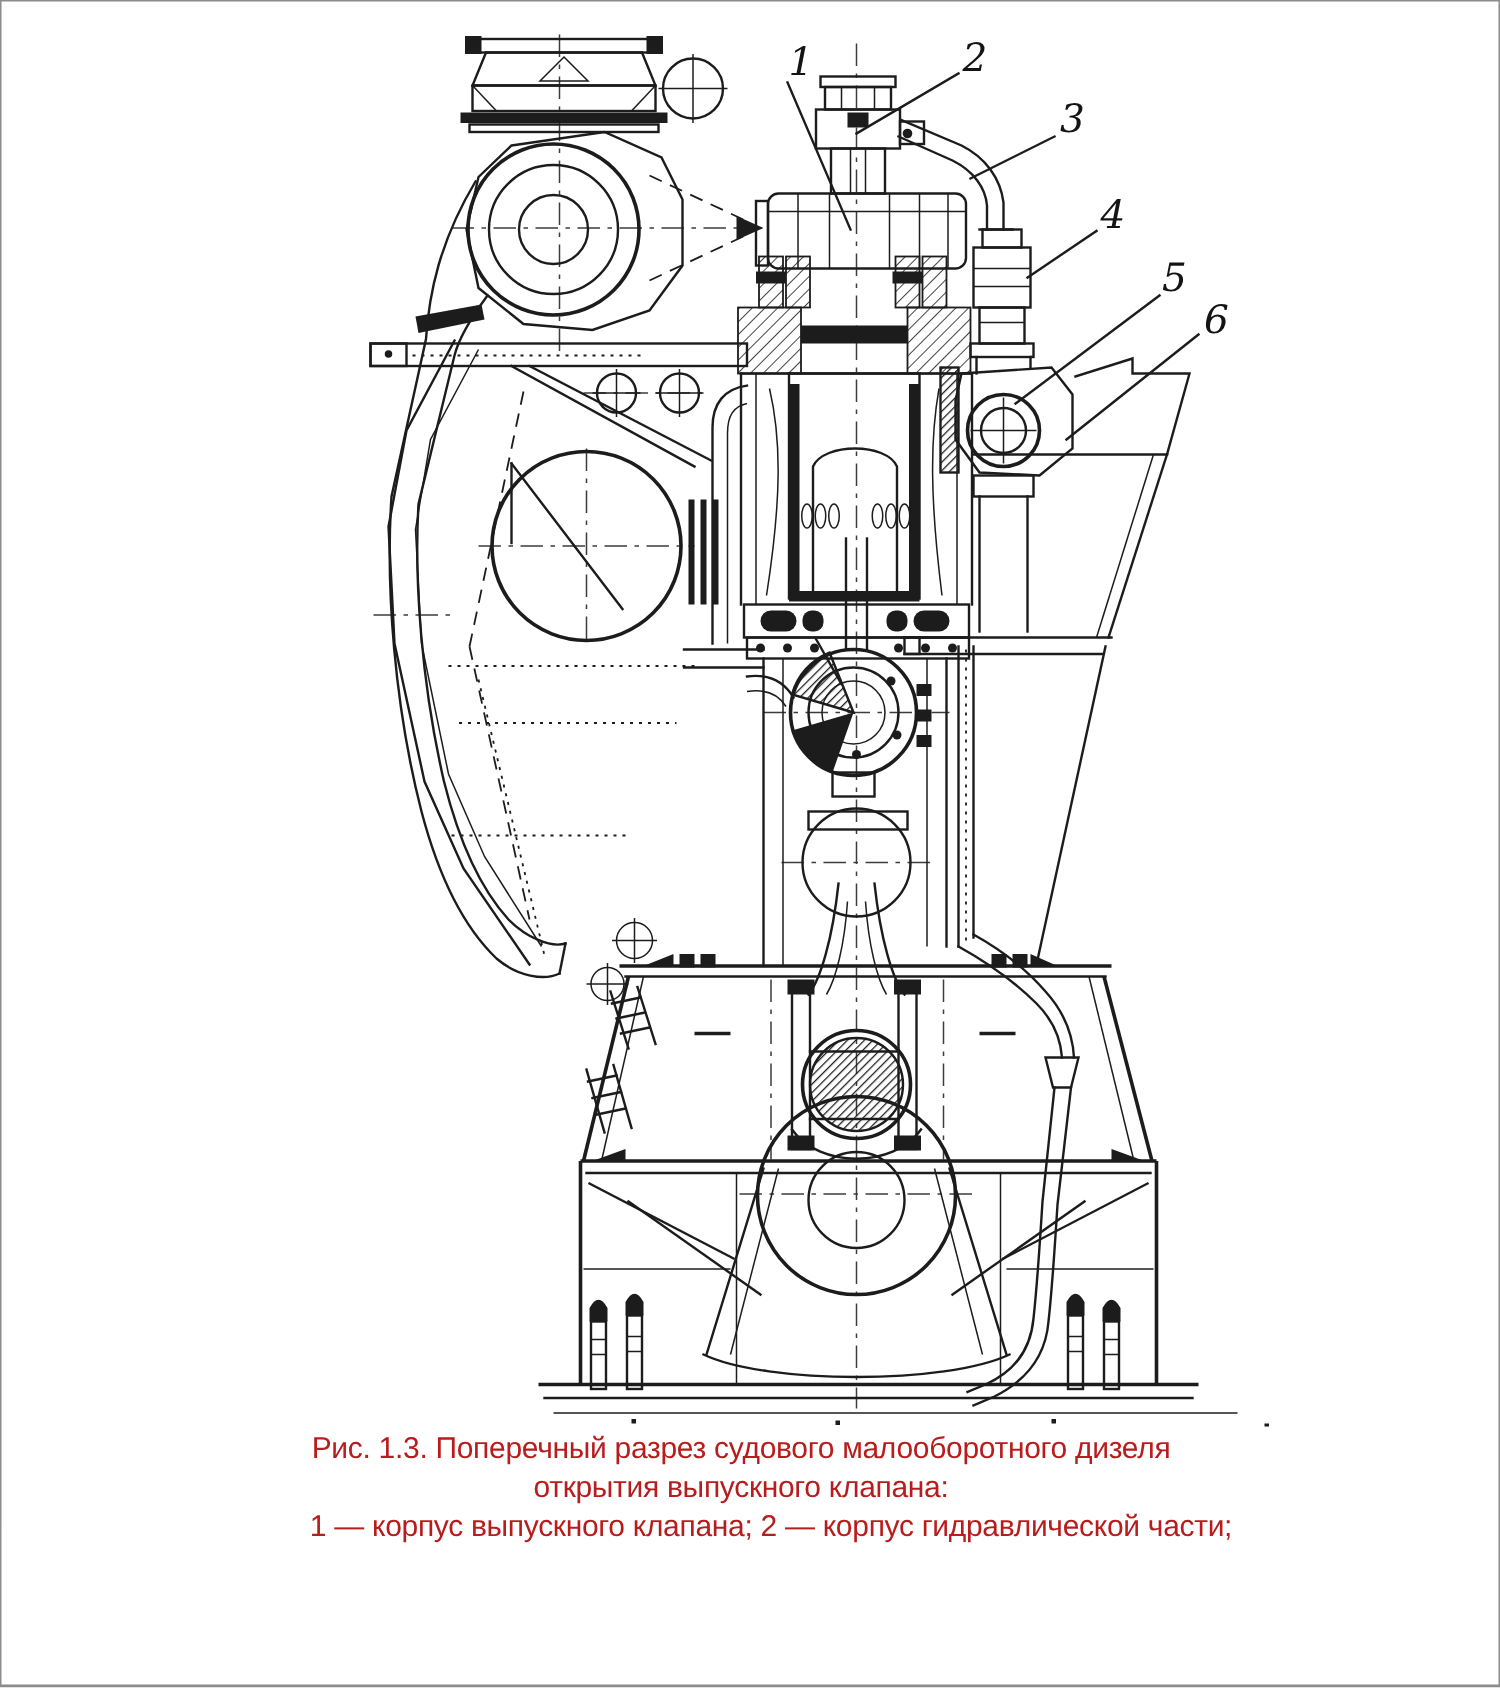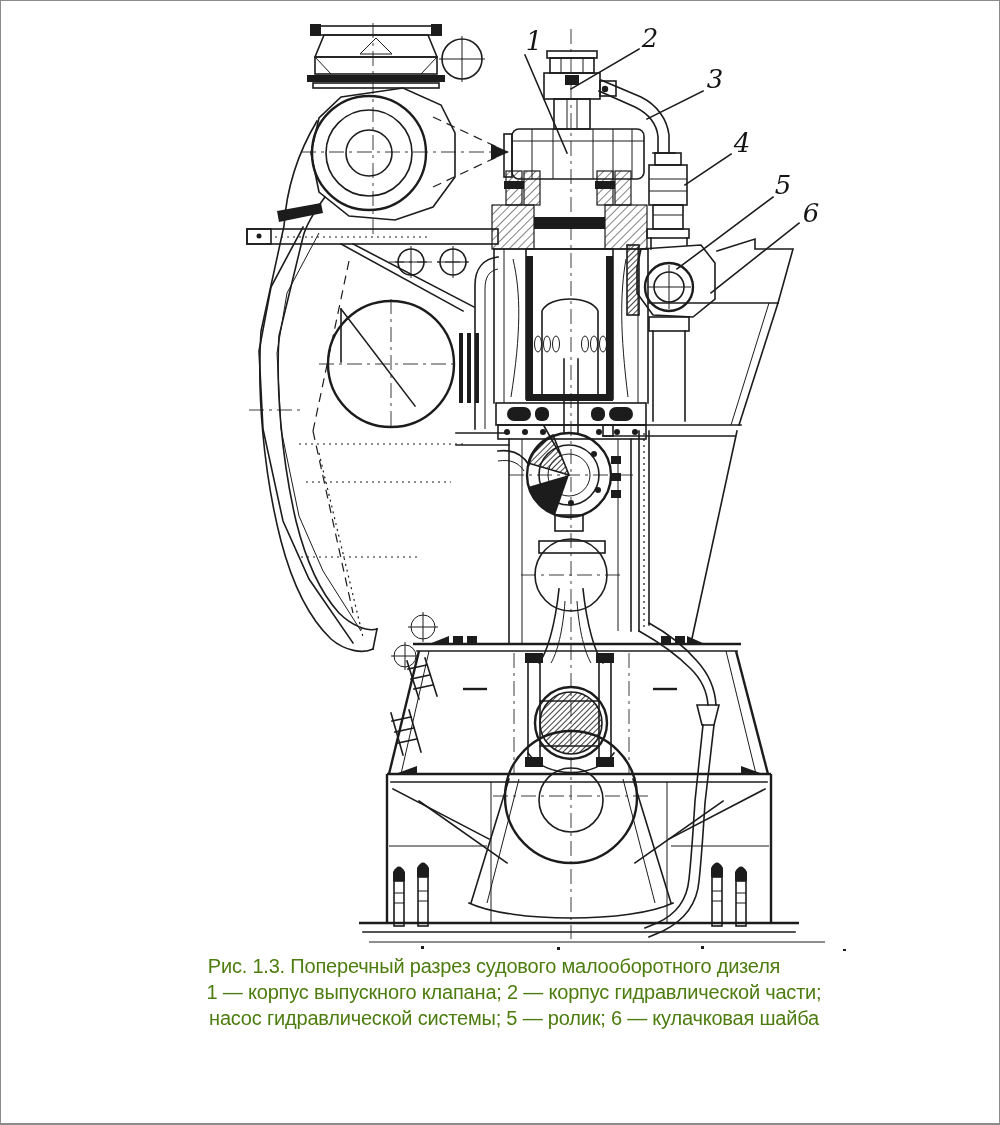--- a/index.html
+++ b/index.html
@@ -15,21 +15,21 @@
   .thick{stroke:#1c1c1c; stroke-width:2.4; fill:none;}
   .fill{fill:#1c1c1c; stroke:none;}
   .cl{stroke:#3c3c3c; stroke-width:1; stroke-dasharray:15 5 3 5; fill:none;}
   .dash{stroke:#1c1c1c; stroke-width:1.2; stroke-dasharray:9 6; fill:none;}
   .dot{stroke:#1c1c1c; stroke-width:1.2; stroke-dasharray:2 4; fill:none;}
   .hatch{fill:url(#h1); stroke:#1c1c1c; stroke-width:1.2;}
   .dhatch{fill:url(#h2); stroke:#1c1c1c; stroke-width:1.6;}
   .num{font-family:"DejaVu Serif",serif; font-style:italic; font-size:26px; fill:#141414;}
   .caption{
     position:absolute; left:0; right:12px; top:952px; text-align:center;
-    font-size:20px; line-height:26px; color:#4d7c0f; letter-spacing:-0.2px;
+    font-size:20px; line-height:26px; color:#b91c1c; letter-spacing:-0.2px;
   }
   .caption .legend-line{letter-spacing:-0.2px;padding-left:40px;}
 </style>
 </head>
 <body>
 
 <div class="page">
 
   <svg class="drawing" width="998" height="950" viewBox="0 0 998 950" xmlns="http://www.w3.org/2000/svg">
     <defs>
@@ -400,17 +400,17 @@
       <text class="num" x="649" y="46" text-anchor="middle">2</text>
       <text class="num" x="714" y="87" text-anchor="middle">3</text>
       <text class="num" x="741" y="151" text-anchor="middle">4</text>
       <text class="num" x="782" y="193" text-anchor="middle">5</text>
       <text class="num" x="810" y="221" text-anchor="middle">6</text>
     </g>
   </svg>
 
   <div class="caption">
     <div>Рис. 1.3. Поперечный разрез судового малооборотного дизеля</div>
+    <div>открытия выпускного клапана:</div>
     <div class="legend-line">1 — корпус выпускного клапана; 2 — корпус гидравлической части;</div>
-    <div class="legend-line">насос гидравлической системы; 5 — ролик; 6 — кулачковая шайба</div>
   </div>
 
 </div>
 
 </body></html>

